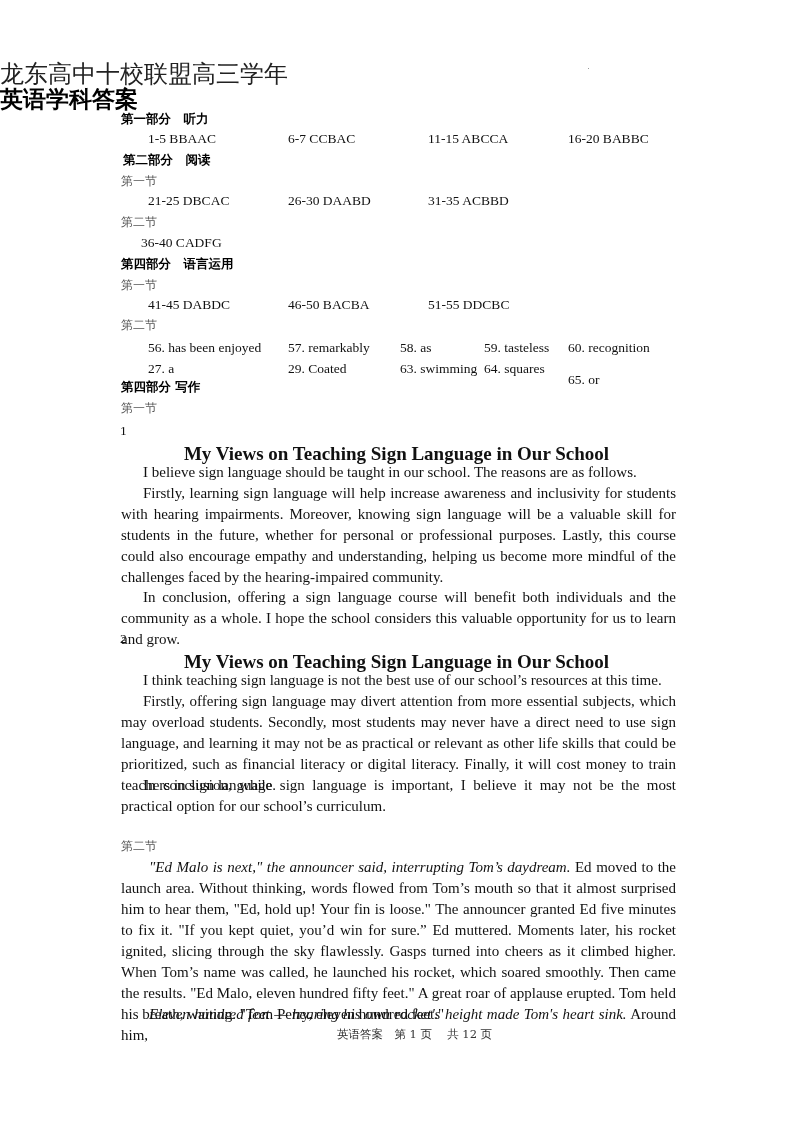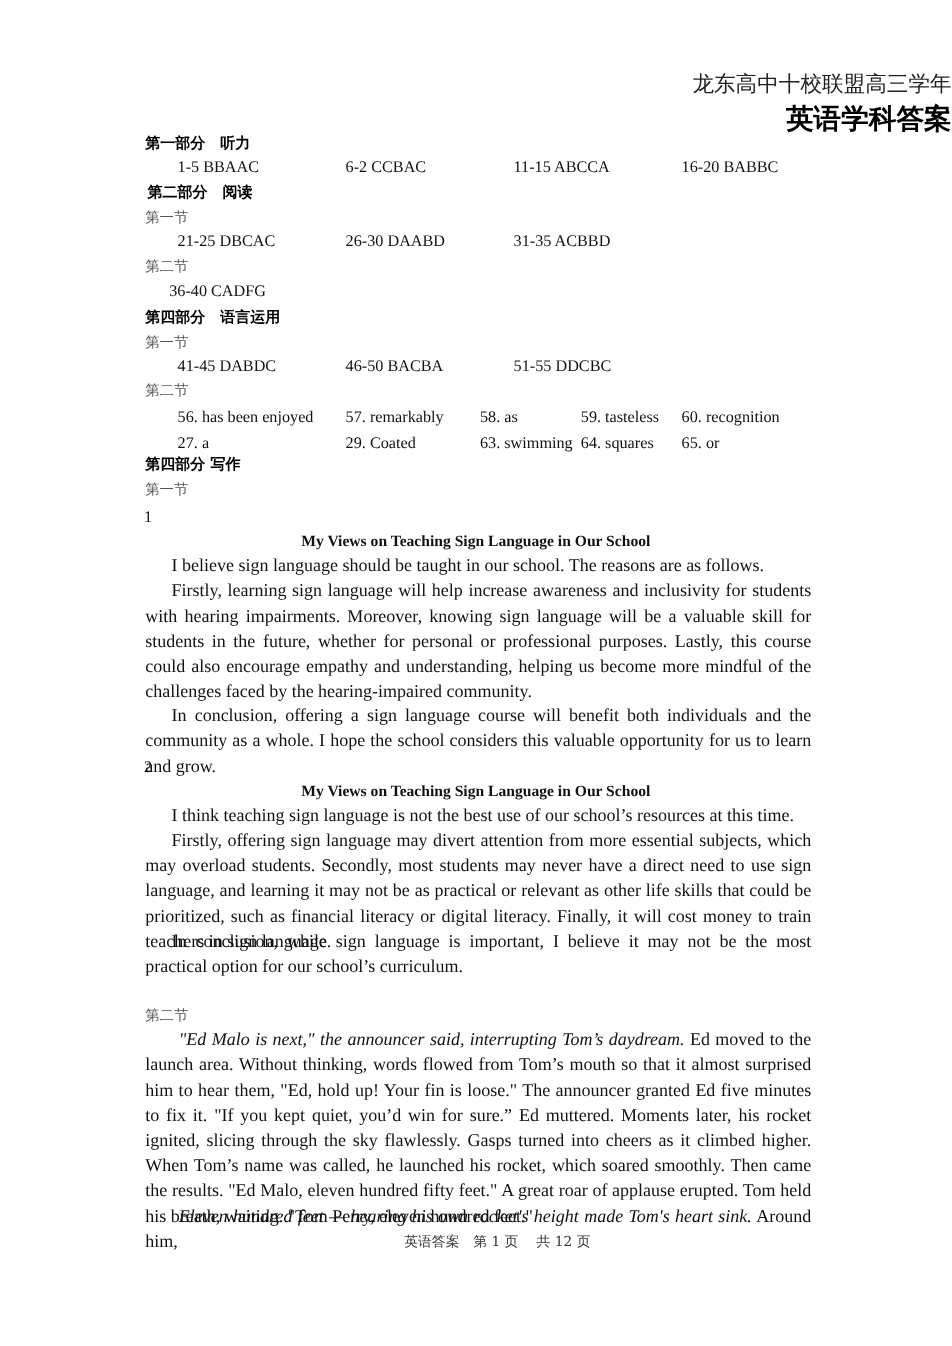--- a/index.html
+++ b/index.html
@@ -1,41 +1,41 @@
 <!DOCTYPE html>
 <html><head>
 <meta charset="utf-8">
 <style>
   html, body { margin: 0; padding: 0; background: #ffffff; }
   body { width: 793px; height: 1122px; position: relative; overflow: hidden;
          font-family: "Liberation Serif", "DejaVu Serif", serif; color: #111; }
   .abs { position: absolute; white-space: nowrap; }
-  .cn-title { font-family: "DejaVu Serif", "Liberation Serif", serif; font-size: 18px; color: #222; left: 0; right: 0; text-align: right; }
-  .main-title { font-family: "DejaVu Sans", "Liberation Sans", sans-serif; font-weight: bold; font-size: 23px; left: 0; right: 0; text-align: right; color: #000; }
+  .cn-title { font-family: "DejaVu Serif", "Liberation Serif", serif; font-size: 24px; color: #222; left: 0; right: 0; text-align: left; }
+  .main-title { font-family: "DejaVu Sans", "Liberation Sans", sans-serif; font-weight: bold; font-size: 23px; left: 0; right: 0; text-align: left; color: #000; }
   .part { font-family: "DejaVu Sans", "Liberation Sans", sans-serif; font-weight: bold; font-size: 12.5px; color: #000; }
   .sect { font-family: "DejaVu Serif", "Liberation Serif", serif; font-size: 12px; color: #555; }
   .ans { font-size: 13.5px; color: #111; }
-  .essay-title { font-weight: bold; font-size: 13px; left: 0; right: 0; text-align: center; }
+  .essay-title { font-weight: bold; font-size: 19px; left: 0; right: 0; text-align: center; }
   .para { position: absolute; left: 121px; width: 555px; font-size: 15px; line-height: 21px; text-align: justify; white-space: normal; }
   .indent { text-indent: 22px; }
   .indent2 { text-indent: 28px; }
   .ital { font-style: italic; }
   .footer { font-family: "DejaVu Serif", "Liberation Serif", serif; font-size: 11.5px; color: #333; left: 0; right: 0; text-align: center; }
   .dot { position: absolute; width: 1px; height: 1px; background: #999; }
 </style>
 </head>
 <body>
 
 <div class="abs cn-title" style="top:58px;">龙东高中十校联盟高三学年</div>
 <div class="dot" style="left:588px; top:68px;"></div>
 <div class="abs main-title" style="top:84px;">英语学科答案</div>
 
 <div class="abs part" style="left:121px; top:111px;">第一部分　听力</div>
 <div class="abs ans" style="left:148px; top:131px;">1-5 BBAAC</div>
-<div class="abs ans" style="left:288px; top:131px;">6-2 CCBAC</div>
+<div class="abs ans" style="left:288px; top:131px;">6-7 CCBAC</div>
 <div class="abs ans" style="left:428px; top:131px;">11-15 ABCCA</div>
 <div class="abs ans" style="left:568px; top:131px;">16-20 BABBC</div>
 
 <div class="abs part" style="left:123px; top:152px;">第二部分　阅读</div>
 <div class="abs sect" style="left:121px; top:173px;">第一节</div>
 <div class="abs ans" style="left:148px; top:193px;">21-25 DBCAC</div>
 <div class="abs ans" style="left:288px; top:193px;">26-30 DAABD</div>
 <div class="abs ans" style="left:428px; top:193px;">31-35 ACBBD</div>
 <div class="abs sect" style="left:121px; top:214px;">第二节</div>
 <div class="abs ans" style="left:141px; top:235px;">36-40 CADFG</div>
@@ -50,21 +50,21 @@
 <div class="abs ans" style="left:148px; top:340px;">56. has been enjoyed</div>
 <div class="abs ans" style="left:288px; top:340px;">57. remarkably</div>
 <div class="abs ans" style="left:400px; top:340px;">58. as</div>
 <div class="abs ans" style="left:484px; top:340px;">59. tasteless</div>
 <div class="abs ans" style="left:568px; top:340px;">60. recognition</div>
 
 <div class="abs ans" style="left:148px; top:361px;">27. a</div>
 <div class="abs ans" style="left:288px; top:361px;">29. Coated</div>
 <div class="abs ans" style="left:400px; top:361px;">63. swimming</div>
 <div class="abs ans" style="left:484px; top:361px;">64. squares</div>
-<div class="abs ans" style="left:568px; top:361px;">65. or</div>
+<div class="abs ans" style="left:568px; top:372px;">65. or</div>
 
 <div class="abs part" style="left:121px; top:379px;">第四部分 写作</div>
 <div class="abs sect" style="left:121px; top:400px;">第一节</div>
 
 <div class="abs ans" style="left:120px; top:423px;">1</div>
 <div class="abs essay-title" style="top:443px;">My Views on Teaching Sign Language in Our School</div>
 <div class="para indent" style="top:462px;">I believe sign language should be taught in our school. The reasons are as follows.</div>
 <div class="para indent" style="top:483px;">Firstly, learning sign language will help increase awareness and inclusivity for students with hearing impairments. Moreover, knowing sign language will be a valuable skill for students in the future, whether for personal or professional purposes. Lastly, this course could also encourage empathy and understanding, helping us become more mindful of the challenges faced by the hearing-impaired community.</div>
 <div class="para indent" style="top:587px;">In conclusion, offering a sign language course will benefit both individuals and the community as a whole. I hope the school considers this valuable opportunity for us to learn and grow.</div>
 

